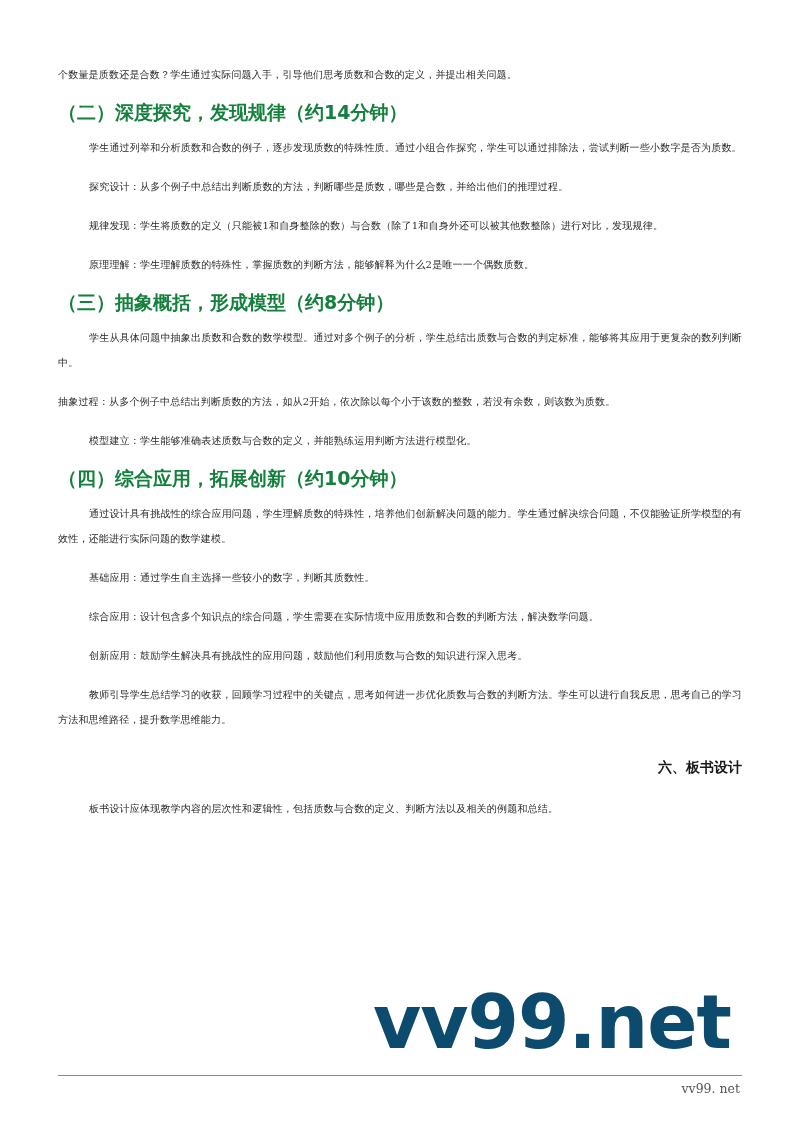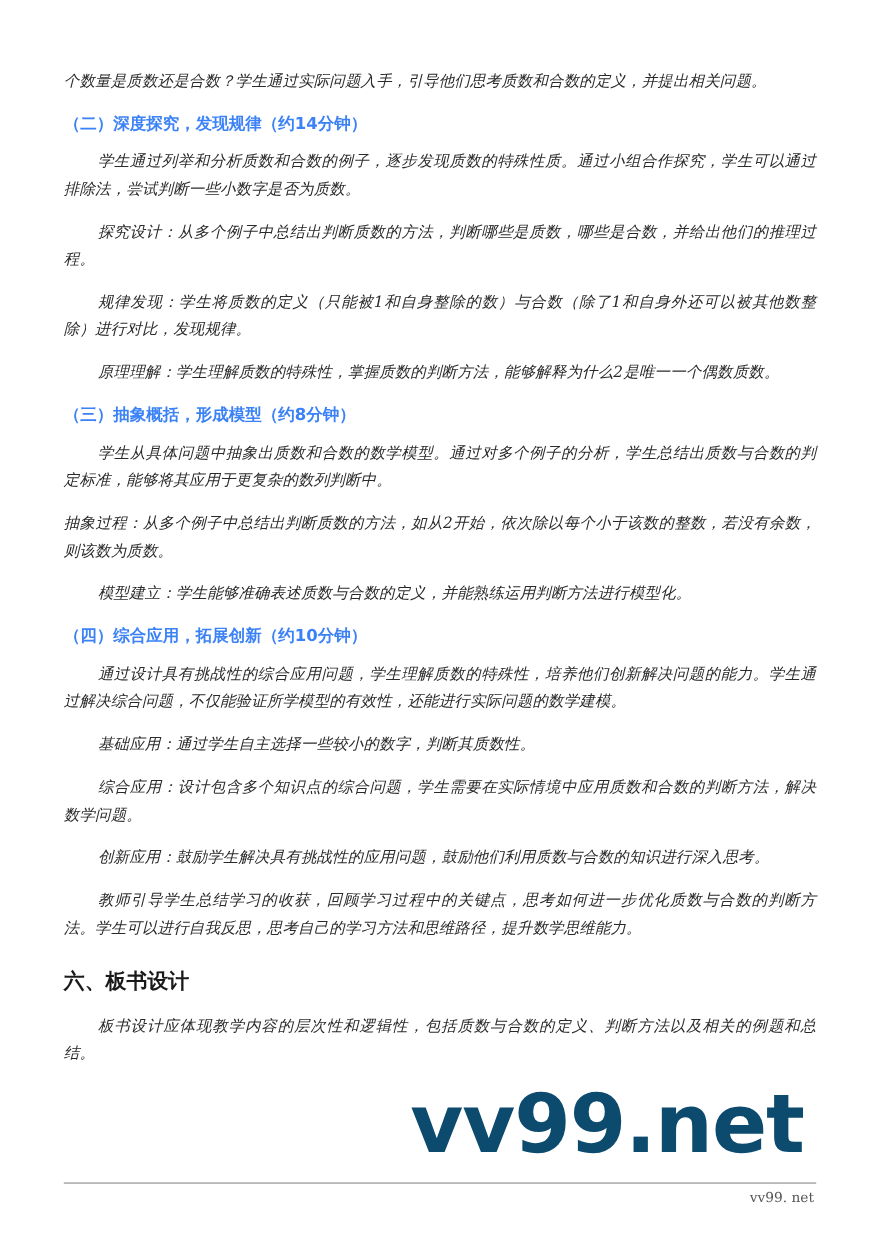--- a/index.html
+++ b/index.html
@@ -2,32 +2,31 @@
 <html><head>
 <meta charset="utf-8">
 <style>
   html, body { margin: 0; padding: 0; }
   body {
     width: 800px; height: 1130px; background: #ffffff; position: relative; overflow: hidden;
     font-family: "DejaVu Serif", "Liberation Serif", serif; color: #2a2a2a;
   }
   .page { position: absolute; left: 58px; top: 62px; width: 684px; }
   .p {
-    font-size: 14px; line-height: 25px; margin: 0 0 14px 0; text-align: justify;
+    font-size: 10px; line-height: 25px; margin: 0 0 14px 0; text-align: justify;
     letter-spacing: 0.2px;
-    font-style: italic;
   }
   .indent { text-indent: 31px; }
   .h2 {
     font-family: "DejaVu Sans", "Liberation Sans", sans-serif;
-    font-weight: bold; font-size: 15px; line-height: 22px; margin: 2px 0 12px 0; color: #3b82f6;
+    font-weight: bold; font-size: 19px; line-height: 22px; margin: 2px 0 12px 0; color: #15803d;
   }
   .h1 {
     font-family: "DejaVu Sans", "Liberation Sans", sans-serif;
-    font-weight: bold; font-size: 19px; line-height: 26px; margin: 22px 0 16px 0; color: #1a1a1a;
+    font-weight: bold; font-size: 14px; line-height: 26px; margin: 22px 0 16px 16px; color: #1a1a1a; text-align: right;
   }
   .watermark {
     position: absolute; left: 373px; top: 985px; font-family: "DejaVu Sans", "Liberation Sans", sans-serif;
     font-weight: bold; font-size: 74px; color: #0c4a6e; letter-spacing: -1px; z-index: 0; line-height: 1;
   }
   .content { position: relative; z-index: 1; }
   .footer-rule { position: absolute; left: 58px; top: 1075px; width: 684px; height: 0; border-top: 1.5px solid #8a8a8a; }
   .footer-text {
     position: absolute; right: 60px; top: 1081px; font-family: "DejaVu Serif", "Liberation Serif", serif;
     font-size: 12.5px; color: #555;

